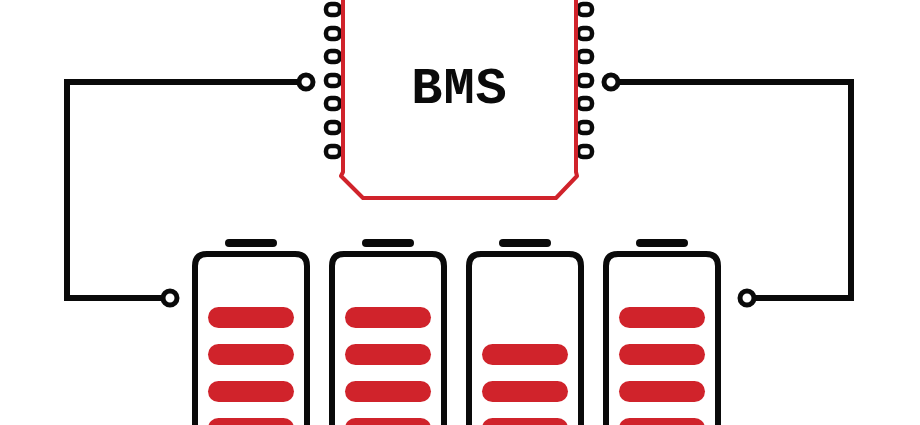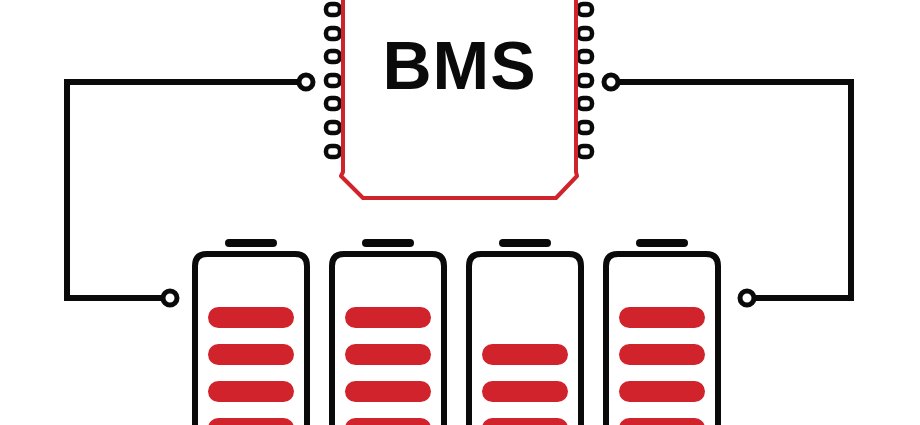--- a/index.html
+++ b/index.html
@@ -1,23 +1,23 @@
 <!DOCTYPE html>
 <html><head>
   <meta charset="utf-8">
   <style>
     html, body { margin: 0; padding: 0; background: #ffffff; }
     body { width: 920px; height: 425px; overflow: hidden; position: relative; }
     #stage { position: absolute; left: 0; top: 0; width: 920px; height: 425px; }
     .bms-label {
       position: absolute;
-      left: 343px; top: 20px; width: 233px; height: 90px;
+      left: 343px; top: 44px; width: 233px; height: 90px;
       display: flex; align-items: center; justify-content: center;
-      font-family: Liberation Sans, sans-serif;
-      font-weight: bold; font-size: 68px; letter-spacing: 1px;
+      font-family: Liberation Mono, monospace;
+      font-weight: bold; font-size: 52px; letter-spacing: 1px;
       color: #0a0a0a;
     }
   </style>
 </head>
 <body>
 
 <svg id="stage" width="920" height="425" viewBox="0 0 920 425" xmlns="http://www.w3.org/2000/svg">
 
   <g fill="none" stroke="#0a0a0a" stroke-width="6" stroke-linejoin="miter">
     <polyline points="300,82 67,82 67,298 163,298"></polyline>

